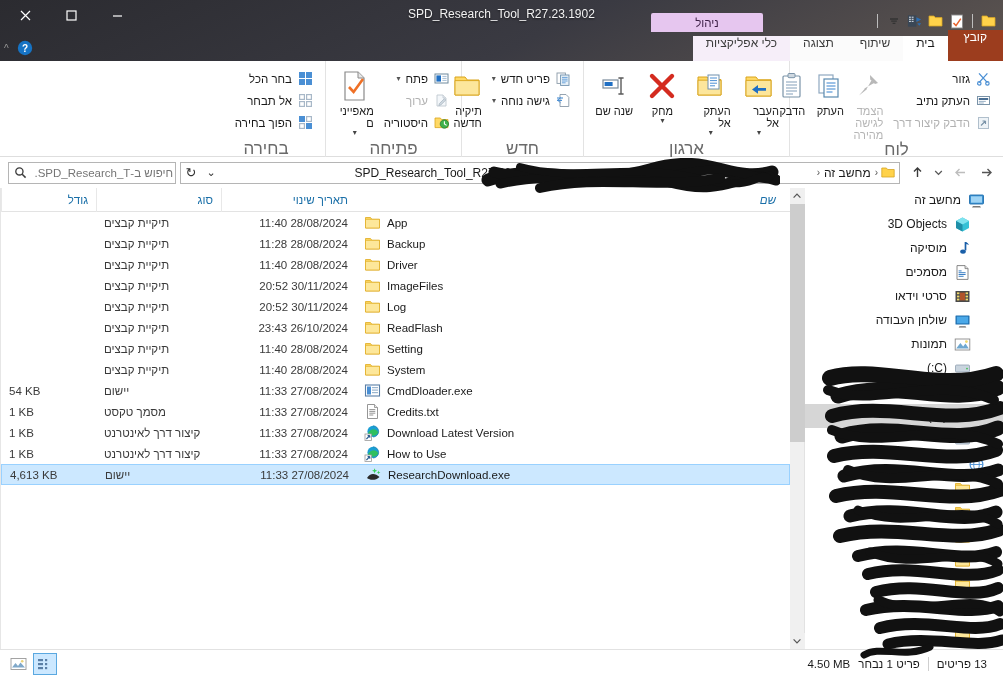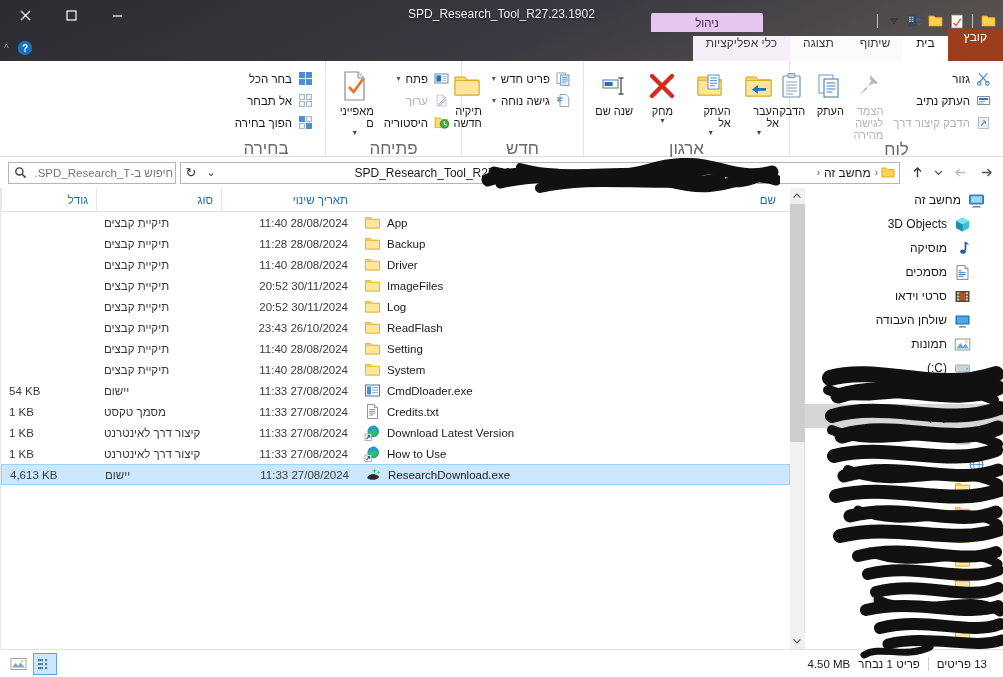--- a/index.html
+++ b/index.html
@@ -318,21 +318,21 @@
     font-size: 11.5px;
     color: #1a6fa8;
     display: flex; align-items: center;
     box-sizing: border-box;
     border-left: 1px solid #e8e8e8;
     padding: 0 8px;
     height: 24px;
     cursor: default;
     white-space: nowrap;
   }
-  .hcell:first-child { border-left: none; }
+  .hcell:first-child { border-left: none; font-style: italic; }
   .h-name { flex: 1 1 auto; justify-content: flex-start; min-width: 0; padding-right: 14px; }
   .h-date { flex: 0 0 135px; }
   .h-type { flex: 0 0 125px; }
   .h-size { flex: 0 0 95px; }
 
   .rows {
     flex: 1;
     position: relative;
     overflow: hidden;
   }

